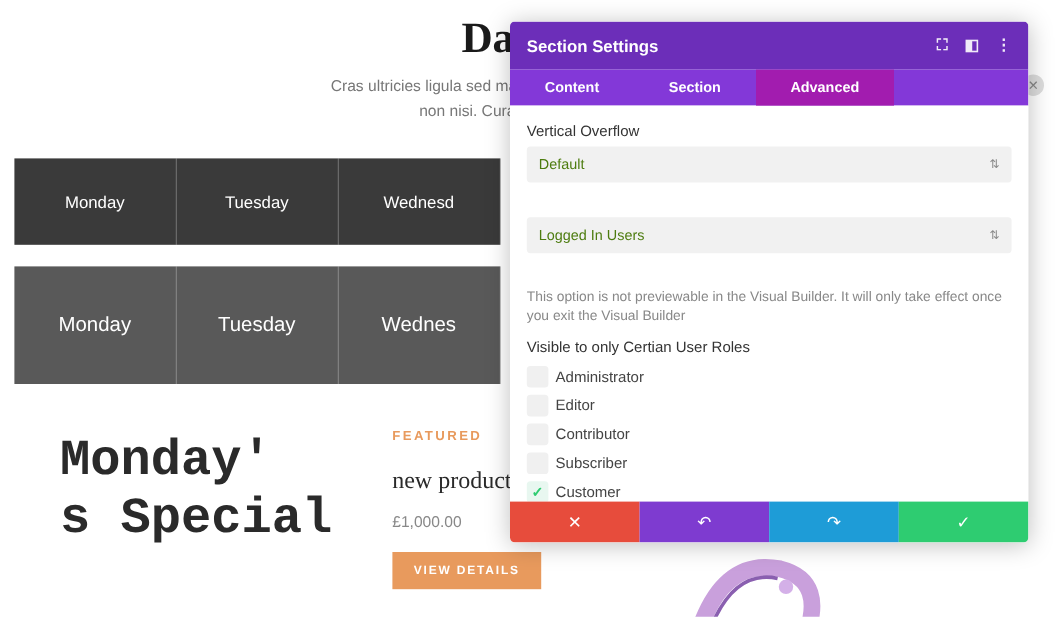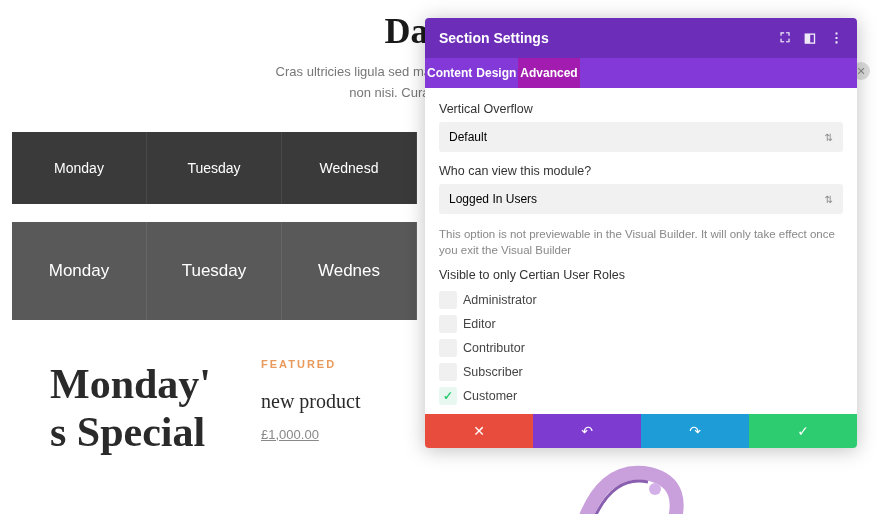--- a/index.html
+++ b/index.html
@@ -10,43 +10,43 @@
   .page-sub { text-align: center; color: #777; font-size: 13px; margin-top: 10px; line-height: 1.6; padding: 0 80px; }
   
   .tab-row { display: flex; margin: 28px 12px 0; }
   .tab-row.dark .tab-cell { background: #3a3a3a; color: #fff; }
   .tab-row.grey .tab-cell { background: #595959; color: #fff; }
   .tab-cell { flex: 0 0 135px; height: 72px; display: flex; align-items: center; justify-content: center; font-size: 14px; border-right: 1px solid rgba(255,255,255,0.08); }
   .tab-row.grey .tab-cell { height: 98px; flex: 0 0 135px; font-size: 17px; }
   .tab-row.grey { margin-top: 18px; }
   
   .lower { display: flex; margin: 40px 12px 0 50px; gap: 50px; }
-  .special-title { font-family: Liberation Serif, serif; font-size: 42px; font-weight: 600; color: #2a2a2a; line-height: 1.15; }
+  .special-title { font-family: Liberation Mono, monospace; font-size: 42px; font-weight: 600; color: #2a2a2a; line-height: 1.15; }
   .product-col { margin-top: -2px; }
   .featured-tag { color: #e89a5d; font-size: 11px; letter-spacing: 2px; font-weight: 700; }
   .product-name { font-family: Georgia, serif; font-size: 20px; color: #2a2a2a; margin-top: 20px; font-weight: 500; }
-  .price { color: #888; font-size: 13px; margin-top: 14px; text-decoration: underline; }
+  .price { color: #888; font-size: 13px; margin-top: 14px; }
   .view-btn { background: #e89a5d; color: #fff; border: none; padding: 10px 18px; font-size: 10px; letter-spacing: 1.5px; font-weight: 700; margin-top: 18px; cursor: pointer; }
   
   .illus { position: absolute; bottom: -40px; right: 180px; width: 140px; height: 110px; }
   .illus svg { width: 100%; height: 100%; }
   
   .close-badge { position: absolute; top: 62px; right: 10px; width: 18px; height: 18px; background: #ddd; border-radius: 50%; display:flex; align-items:center; justify-content:center; color:#888; font-size:11px; }
 
   
   .panel { position: absolute; top: 18px; left: 425px; width: 432px; background: #fff; box-shadow: 0 2px 20px rgba(0,0,0,0.25); border-radius: 4px; overflow: hidden; font-size: 13px; }
   .panel-header { background: #6c2eb9; color: #fff; height: 40px; display: flex; align-items: center; padding: 12px 14px; font-weight: 600; font-size: 14px; }
   .panel-header-actions { margin-left: auto; display: flex; gap: 14px; }
   .panel-header-actions span { cursor: pointer; font-size: 13px; opacity: 0.9; }
   .panel-tabs { background: #8338d8; display: flex; height: 30px; }
-  .panel-tab { color: #fff; font-size: 12px; font-weight: 600; padding: 0 2px; display: flex; align-items: center; cursor: pointer; }
+  .panel-tab { color: #fff; font-size: 12px; font-weight: 600; padding: 0 29px; display: flex; align-items: center; cursor: pointer; }
   .panel-tab.active { background: #a21caf; }
   .panel-body { padding: 10px 14px 6px; background: #fff; color: #333; max-height: 330px; overflow: hidden; }
   .field-label { font-size: 12.5px; color: #333; font-weight: 500; margin-bottom: 6px; margin-top: 4px; }
-  .select-box { background: #f1f1f1; border: none; width: 100%; height: 30px; padding: 0 10px; font-size: 12px; color: #000000; border-radius: 3px; appearance: none; display:flex; align-items:center; position:relative; margin-bottom: 12px; }
+  .select-box { background: #f1f1f1; border: none; width: 100%; height: 30px; padding: 0 10px; font-size: 12px; color: #4d7c0f; border-radius: 3px; appearance: none; display:flex; align-items:center; position:relative; margin-bottom: 29px; }
   .select-box::after { content:"⇅"; position:absolute; right:10px; color:#888; font-size:10px; }
   .note { font-size: 11.5px; color: #888; line-height: 1.4; margin: 8px 0 10px; }
   .role-list { margin-top: 4px; }
   .role-item { display: flex; align-items: center; gap: 6px; padding: 3px 0; font-size: 12.5px; color: #444; }
   .chk { width: 18px; height: 18px; background: #f0f0f0; border-radius: 3px; display: flex; align-items: center; justify-content: center; flex-shrink: 0; }
   .chk.checked { background: #e8f7f0; color: #2ecc71; }
   .chk.checked::after { content: "✓"; font-size: 12px; font-weight: bold; }
   
   .panel-footer { display: flex; height: 34px; }
   .ftr-btn { flex: 1; display: flex; align-items: center; justify-content: center; color: #fff; cursor: pointer; font-size: 14px; }
@@ -79,20 +79,21 @@
 
   <div class="lower">
     <div>
       <div class="special-title">Monday'</div>
       <div class="special-title">s Special</div>
     </div>
     <div class="product-col">
       <div class="featured-tag">FEATURED</div>
       <div class="product-name">new product</div>
       <div class="price">£1,000.00</div>
+      <button class="view-btn">VIEW DETAILS</button>
     </div>
   </div>
 
   <div class="illus">
     <svg viewBox="0 0 140 110">
       <path d="M20 90 Q 40 20 90 30 Q 130 40 110 90" fill="none" stroke="#c9a0dc" stroke-width="14" stroke-linecap="round"></path>
       <path d="M30 85 Q 50 30 88 38" fill="none" stroke="#8a5fb0" stroke-width="3"></path>
       <circle cx="95" cy="45" r="6" fill="#d4b0e8"></circle>
     </svg>
   </div>
@@ -106,30 +107,29 @@
   <div class="panel-header">
     <span>Section Settings</span>
     <div class="panel-header-actions">
       <span>⛶</span>
       <span>◧</span>
       <span>⋮</span>
     </div>
   </div>
   <div class="panel-tabs">
     <div class="panel-tab">Content</div>
-    <div class="panel-tab">Design</div>
+    <div class="panel-tab">Section</div>
     <div class="panel-tab active">Advanced</div>
   </div>
   <div class="panel-body">
     <div class="field-label">Vertical Overflow</div>
     <div class="select-box">
       <span>Default</span>
     </div>
 
-    <div class="field-label">Who can view this module?</div>
     <div class="select-box">
       <span>Logged In Users</span>
     </div>
     <div class="note">This option is not previewable in the Visual Builder. It will only take effect once you exit the Visual Builder</div>
 
     <div class="field-label">Visible to only Certian User Roles</div>
     <div class="role-list">
       <div class="role-item">
           <span class="chk"></span>
           <span>Administrator</span>

